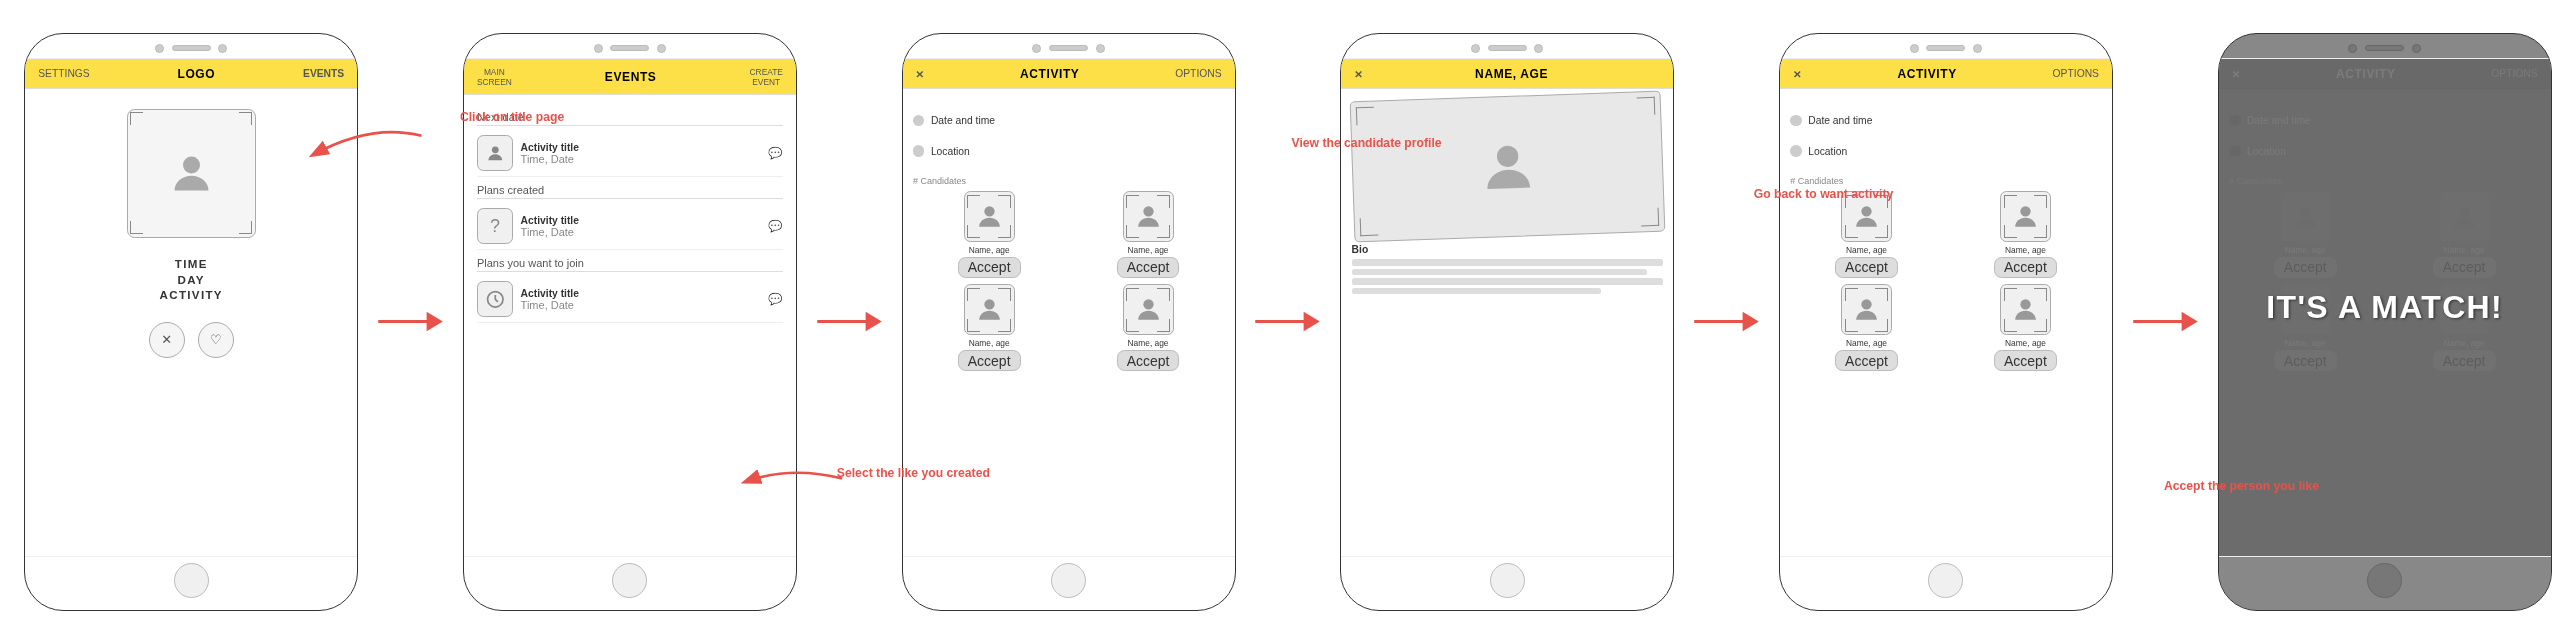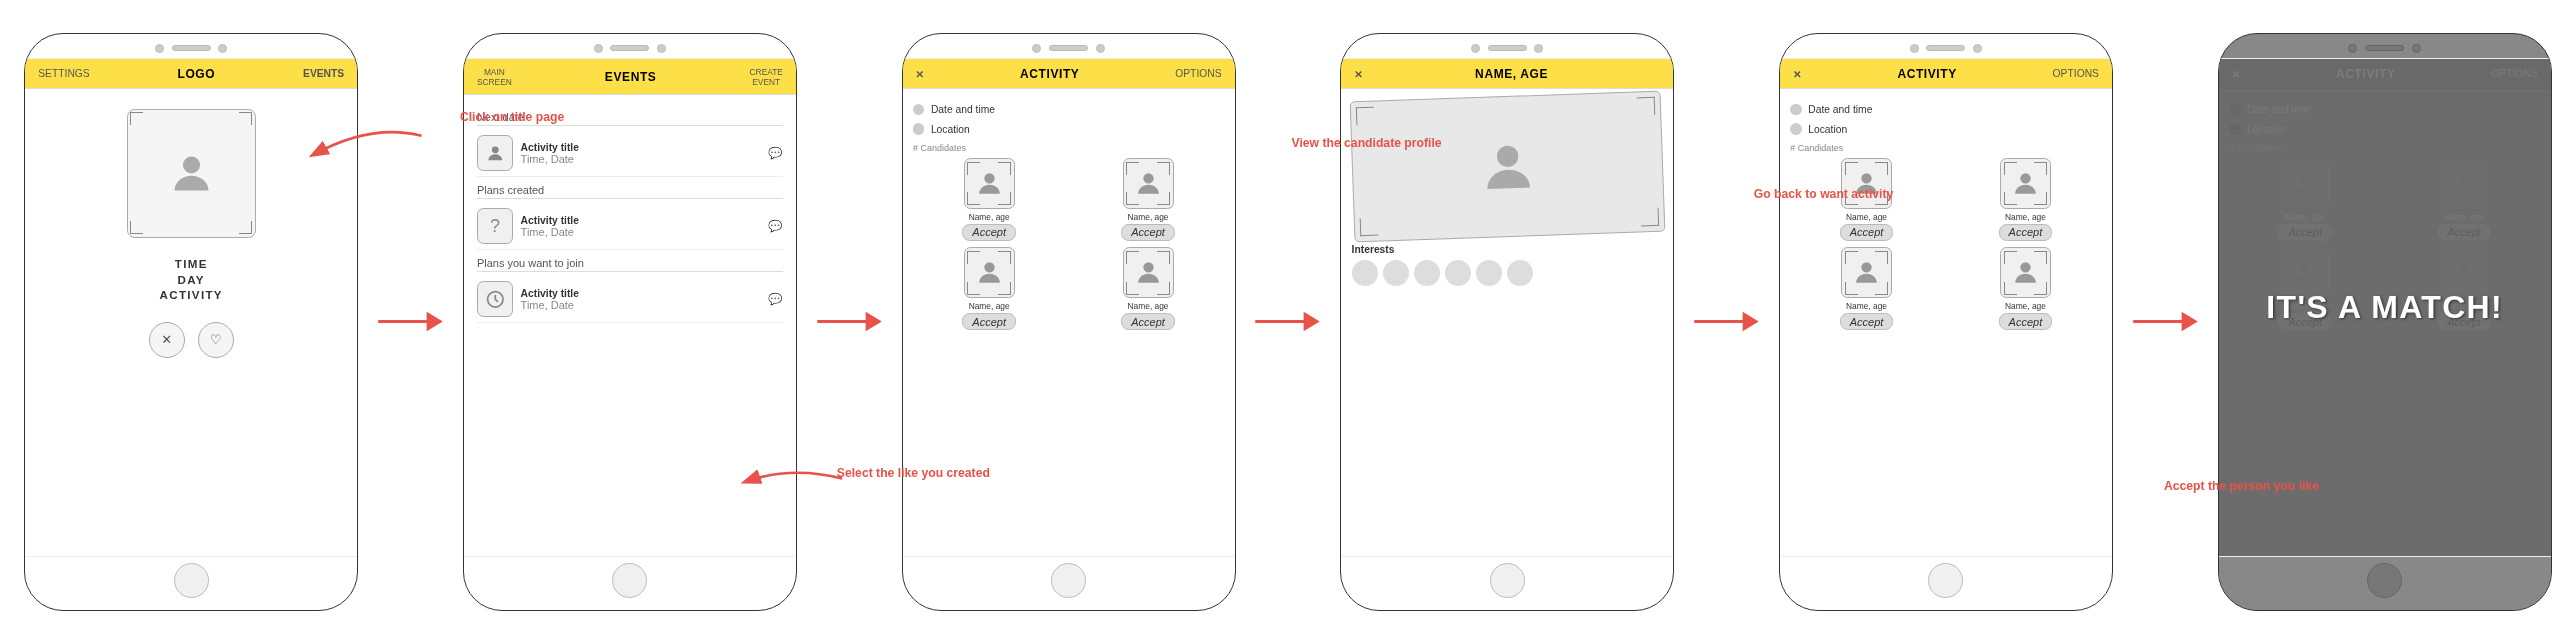--- a/index.html
+++ b/index.html
@@ -222,21 +222,21 @@
     
     .screen3-content {
       padding: 6.4px 10.3px;
       height: 100%;
       overflow: hidden;
     }
     .filter-row {
       display: flex;
       align-items: center;
       gap: 6.4px;
-      margin: 8px 0;
+      margin: 19px 0;
     }
     .filter-circle {
       width: 11.6px;
       height: 11.6px;
       border-radius: 50%;
       background: #ccc;
     }
     .filter-label {
       font-size: 10.3px;
       color: #333;
@@ -277,23 +277,22 @@
     .candidate-name {
       font-size: 8.4px;
       color: #333;
       text-align: center;
     }
     .accept-btn {
       background: #ddd;
       border: 0.6px solid #bbb;
       border-radius: 7.7px;
       padding: 1.3px 9px;
-      font-size: 11px;
+      font-size: 14px;
       color: #333;
-      font-style: italic;
     }
     
     .screen4-content {
       padding: 6.4px 10.3px;
       height: 100%;
       overflow: hidden;
     }
     .profile-photo-area {
       width: 100%;
       height: 141px;
@@ -661,29 +660,25 @@
             <div class="corner-bracket tl" style="width:18px;height:18px;border-width:1.9px 0 0 1.9px;top:5.1px;left:5.1px;"></div>
             <div class="corner-bracket tr" style="width:18px;height:18px;border-width:1.9px 1.9px 0 0;top:5.1px;right:5.1px;"></div>
             <div class="corner-bracket bl" style="width:18px;height:18px;border-width:0 0 1.9px 1.9px;bottom:5.1px;left:5.1px;"></div>
             <div class="corner-bracket br" style="width:18px;height:18px;border-width:0 1.9px 1.9px 0;bottom:5.1px;right:5.1px;"></div>
             <svg viewBox="0 0 24 24">
                 <circle cx="12" cy="8" r="4"></circle>
                 <path d="M4 20c0-4 3.6-7 8-7s8 3 8 7"></path>
               </svg>
           </div>
           <div class="bio-section">
-            <div class="bio-label">Interests</div>
-            <div class="interests-dots">
-              <div class="interest-dot"></div>
-              <div class="interest-dot"></div>
-              <div class="interest-dot"></div>
-              <div class="interest-dot"></div>
-              <div class="interest-dot"></div>
-              <div class="interest-dot"></div>
-            </div>
+            <div class="bio-label">Bio</div>
+            <div class="bio-line" style="width:100%;"></div>
+            <div class="bio-line" style="width:95%;"></div>
+            <div class="bio-line" style="width:100%;"></div>
+            <div class="bio-line" style="width:80%;"></div>
           </div>
         </div>
       </div>
       <div class="phone-bottom">
         <div class="phone-home"></div>
       </div>
     </div>
 
     <div style="position:absolute; top: 154px; right: -219px; z-index:20; pointer-events:none;">
       <div class="arrow-text">Go back to want activity</div>

